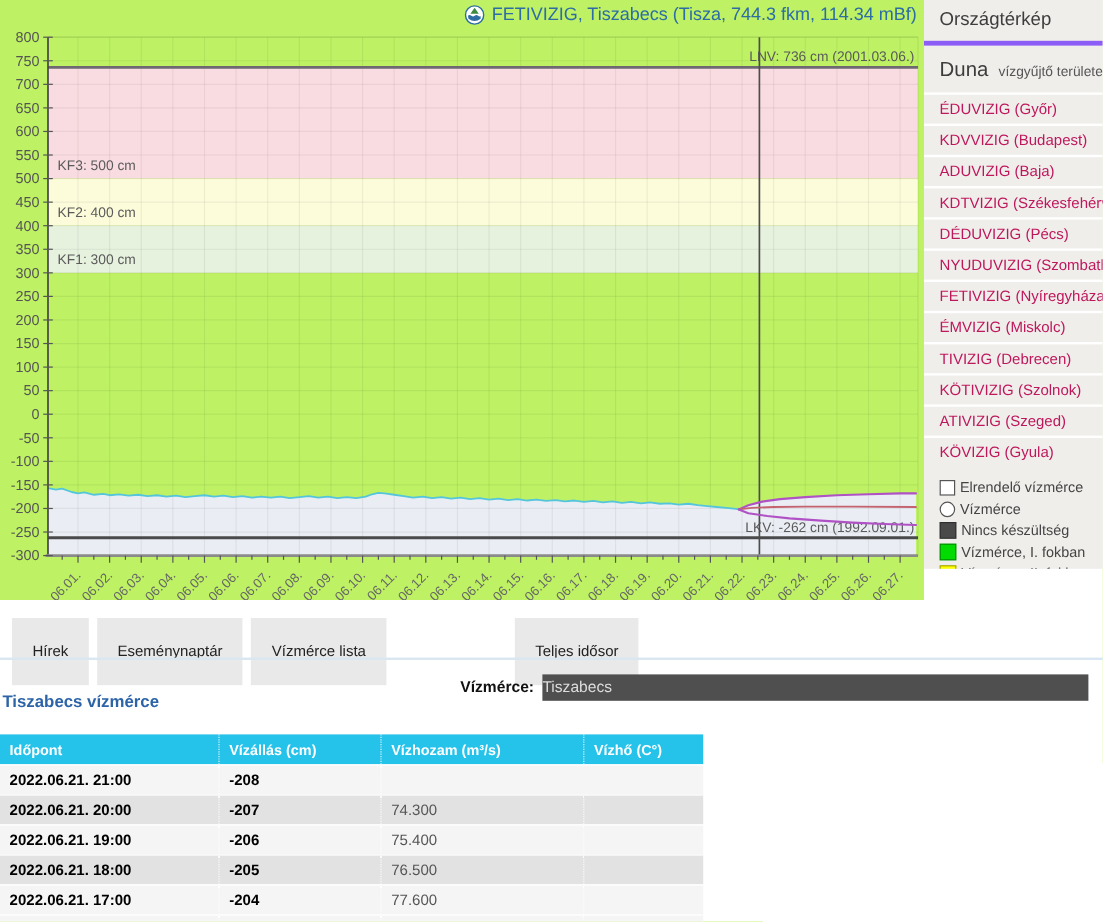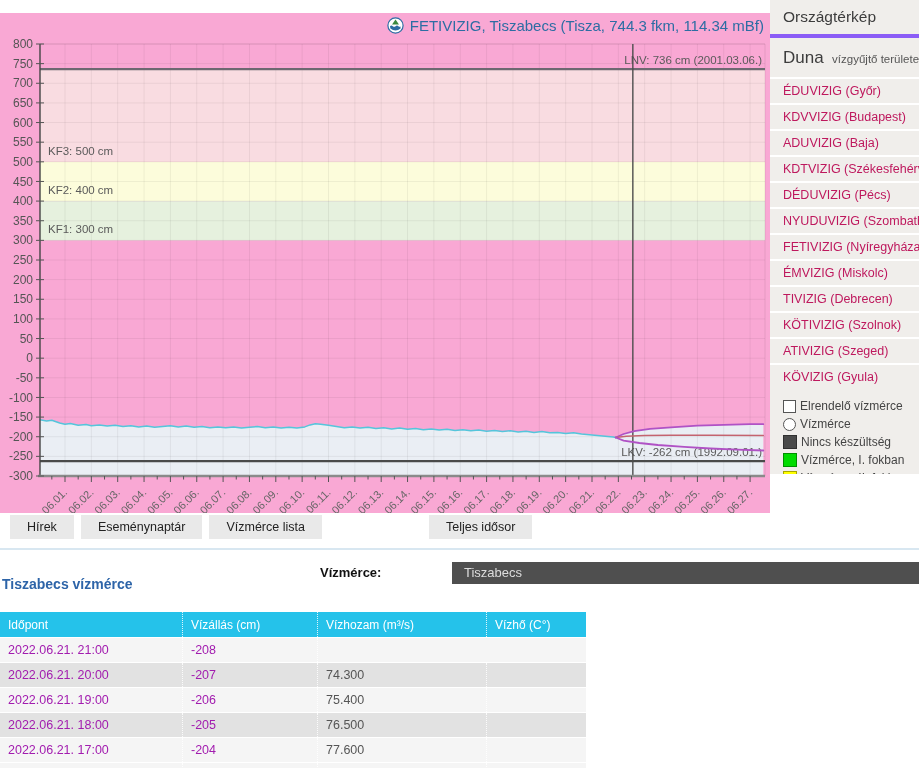--- a/index.html
+++ b/index.html
@@ -1,20 +1,20 @@
 <!DOCTYPE html>
 <html><head>
 <meta charset="utf-8">
 <style>
   html,body{margin:0;padding:0}
   body{width:919px;height:768px;position:relative;overflow:hidden;background:#fff;
        font-family:"Liberation Sans",sans-serif;-webkit-font-smoothing:antialiased}
 
   
-  #chart-panel{position:absolute;left:0;top:13px;width:770px;height:500px;background:#f9a8d4}
+  #chart-panel{position:absolute;left:0;top:0;width:770px;height:500px;background:#bef264}
   #chart-title{position:absolute;top:4px;right:6px;display:flex;align-items:center;gap:6px;
                color:#2d6da3;font-size:15px;white-space:nowrap;z-index:2}
   #chart-svg{position:absolute;left:0;top:0}
   .ann{font-size:11.5px;fill:#5a5a5a;font-family:"Liberation Sans",sans-serif}
   .ytick{font-size:12px;fill:#555;font-family:"Liberation Sans",sans-serif}
   .xtick{font-size:11px;fill:#666;font-family:"Liberation Sans",sans-serif}
 
   
   #sidebar{position:absolute;left:770px;top:0;width:149px;height:474px;background:#f0eeeb;overflow:hidden}
   .sb-header{font-size:15.5px;color:#3d3d3d;padding:8px 0 8px 13px;white-space:nowrap}
@@ -26,45 +26,45 @@
   #legend{margin-top:8px}
   .lg-row{display:flex;align-items:center;gap:4px;padding:2px 0 2px 13px;font-size:12px;
           color:#444;white-space:nowrap;overflow:hidden}
   .sw{width:13px;height:13px;flex:0 0 13px}
   .sw-square{background:#fff;border:1.5px solid #555;width:11px;height:11px;flex-basis:11px}
   .sw-circle{background:#fff;border:1.5px solid #555;border-radius:50%;width:11px;height:11px;flex-basis:11px}
   .sw-fill{border:1px solid rgba(0,0,0,.35);width:12px;height:12px;flex-basis:12px}
 
   
   #tabs-row{position:absolute;left:0;top:515px;width:919px;height:26px;display:flex;align-items:flex-start}
-  .tab{height:24px;line-height:24px;background:#e9e9e9;padding:0 17px;font-size:12.5px;color:#222;
+  .tab{height:24px;line-height:24px;background:#e9e9e9;padding:16px 17px;font-size:12.5px;color:#222;
        margin-left:7px;white-space:nowrap;cursor:pointer}
   .tab:first-of-type{margin-left:10px}
   #tab-full{margin-left:107px}
   #tab-underline{position:absolute;left:0;top:548px;width:919px;height:2px;background:#d8e7f1}
 
   
-  #selector-label{position:absolute;left:320px;top:565px;width:125px;text-align:left;
+  #selector-label{position:absolute;left:320px;top:565px;width:125px;text-align:right;
                   font-size:13px;font-weight:bold;color:#111}
   #station-select{position:absolute;left:452px;top:562px;width:455px;height:22px;background:#4f4f4f;
-                  color:#ddd;font-size:13px;line-height:22px;padding-left:12px;cursor:pointer}
+                  color:#ddd;font-size:13px;line-height:22px;cursor:pointer}
   #section-heading{position:absolute;left:2px;top:576px;font-size:14px;font-weight:bold;color:#2d64a8}
 
   
   #table{position:absolute;left:0;top:612px;width:586px}
-  .t-head{display:flex;height:25px;background:#25c2ea;color:#fff;font-weight:normal;font-size:12px;
+  .t-head{display:flex;height:25px;background:#25c2ea;color:#fff;font-weight:bold;font-size:12px;
           box-sizing:border-box}
   .t-row{display:flex;height:25px;align-items:center;font-size:12.5px;box-sizing:border-box;
          border-top:1px solid #fff}
   .t-row:nth-of-type(odd){background:#f5f5f5}
   .t-row:nth-of-type(even){background:#e2e2e2}
   .cell{box-sizing:border-box;padding-left:8px;height:100%;display:flex;align-items:center;overflow:hidden}
   .c0{width:182px}.c1{width:135px}.c2{width:169px}.c3{width:100px}
   .c1,.c2,.c3{border-left:1px dotted rgba(255,255,255,.85)}
-  .t-row .c0,.t-row .c1{font-weight:normal;color:#a21caf}
+  .t-row .c0,.t-row .c1{font-weight:bold;color:#000000}
   .t-row .c2{color:#555}
 </style>
 </head>
 <body>
 
 <div id="chart-panel">
   <div id="chart-title">
     <svg width="17" height="17" viewBox="0 0 17 17">
       <circle cx="8.5" cy="8.5" r="7.6" fill="#fff" stroke="#2d6da3" stroke-width="1.2"></circle>
       <path d="M5 7.5 L8.5 2.5 L12 7.5 Z" fill="#3a8a3f"></path>

